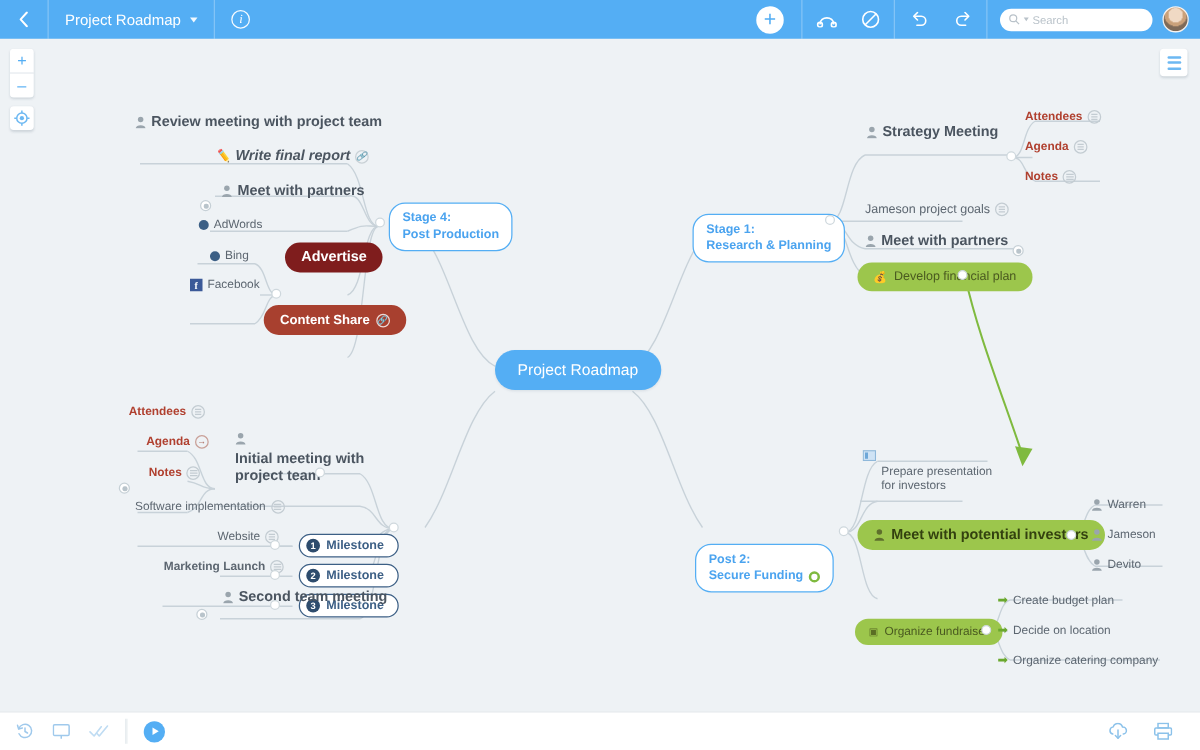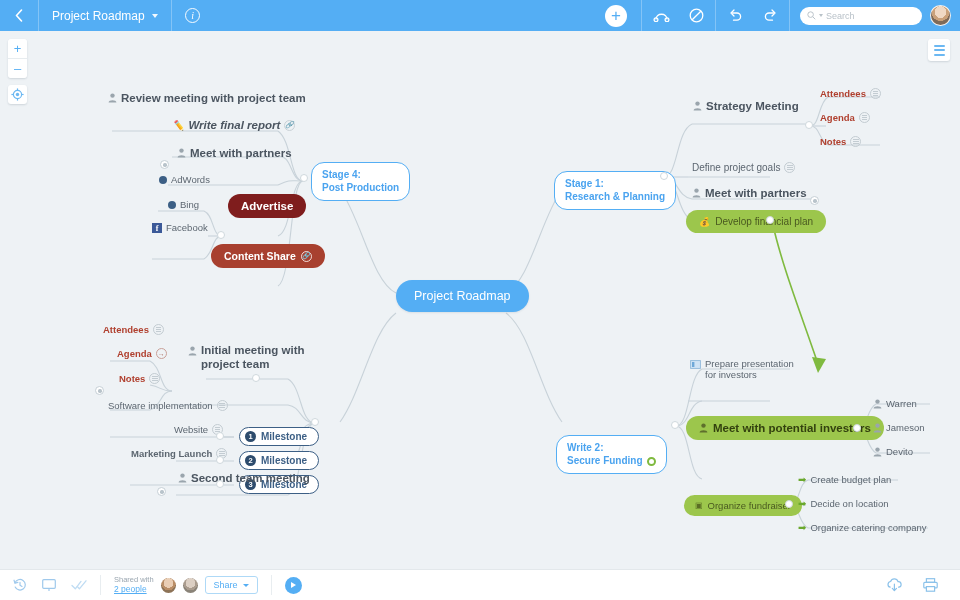--- a/index.html
+++ b/index.html
@@ -367,21 +367,21 @@
   </div>
 
   <div class="node stage" style="left:554px; top:140px;">
     <span>
       <span class="txt">Stage 1:</span>
       <span class="txt">Research &amp; Planning</span>
     </span>
   </div>
   <div class="node stage" style="left:556px; top:404px;">
     <span>
-      <span class="txt">Write 2:</span>
+      <span class="txt">Post 2:</span>
       <span class="txt">Secure Funding</span>
     </span>
     <span class="rel-dot"></span>
   </div>
   <div class="node stage" style="left:311px; top:131px;">
     <span>
       <span class="txt">Stage 4:</span>
       <span class="txt">Post Production</span>
     </span>
   </div>
@@ -420,21 +420,21 @@
       <span>Notes</span>
       <span class="ico-note">
           <i></i>
           <i></i>
           <i></i>
         </span>
     </span>
   </div>
   <div class="node" style="left:692px; top:131px;">
     <span class="lbl t-plain">
-      <span>Define project goals</span>
+      <span>Jameson project goals</span>
       <span class="ico-note">
           <i></i>
           <i></i>
           <i></i>
         </span>
     </span>
   </div>
   <div class="node" style="left:692px; top:156px;">
     <span class="lbl t-bold">
       <svg class="ico-person" viewBox="0 0 9 10">
@@ -449,21 +449,21 @@
     <span>Develop financial plan</span>
   </div>
 
   <div class="node" style="left:690px; top:327px;">
     <span class="lbl t-small" style="align-items:flex-start;">
       <svg class="ico-pres" viewBox="0 0 11 9" style="margin-top:2px;">
         <rect x="0.6" y="0.6" width="9.8" height="7.8" fill="#cfe3f5" stroke="#8fb8da" stroke-width="0.9"></rect>
         <rect x="2" y="2" width="2.4" height="5" fill="#6ea8d8"></rect>
       </svg>
       <span style="line-height:1.2;">
-        <span style="display:block;">Prepare presentation</span>
+        <span style="display:block;margin-top:14px;">Prepare presentation</span>
         <span style="display:block;">for investors</span>
       </span>
     </span>
   </div>
   <div class="node pill pill-grn-b" style="left:686px; top:385px;">
     <svg class="ico-person" viewBox="0 0 9 10">
       <circle cx="4.5" cy="2.6" r="2.2" fill="#5e6f2c"></circle>
       <path d="M0.6 9.6 C0.6 6.4 8.4 6.4 8.4 9.6 Z" fill="#5e6f2c"></path>
     </svg>
     <span>Meet with potential investors</span>
@@ -512,21 +512,21 @@
     </span>
   </div>
   <div class="node" style="left:798px; top:491px;">
     <span class="lbl t-small">
       <span class="ico-arrow-g">➡</span>
       <span>Organize catering company</span>
     </span>
   </div>
 
   <div class="node" style="left:188px; top:312px;">
-    <span class="lbl t-bold" style="align-items:flex-start;">
+    <span class="lbl t-bold" style="align-items:flex-start;flex-direction:column;">
       <svg class="ico-person" viewBox="0 0 9 10" style="margin-top:3px;">
         <circle cx="4.5" cy="2.6" r="2.2" fill="#9aa5ad"></circle>
           <path d="M0.6 9.6 C0.6 6.4 8.4 6.4 8.4 9.6 Z" fill="#9aa5ad"></path>
       </svg>
       <span style="line-height:1.25;">
         <span style="display:block;">Initial meeting with</span>
         <span style="display:block;">project team</span>
       </span>
     </span>
   </div>
@@ -694,32 +694,20 @@
       </svg>
     </div>
     <div class="bb-ico">
       <svg width="16" height="12" viewBox="0 0 16 12">
         <path d="M1 6.5 L4.3 9.8 L10 2.4" fill="none" stroke="#bfdcf3" stroke-width="1.3" stroke-linecap="round" stroke-linejoin="round"></path>
         <path d="M6.4 7.6 L8.4 9.8 L15 1.8" fill="none" stroke="#bfdcf3" stroke-width="1.3" stroke-linecap="round" stroke-linejoin="round"></path>
       </svg>
     </div>
   </div>
   <div class="bb-sep"></div>
-  <div class="bb-grp" style="gap:7px;">
-    <div id="shared-txt">
-      <span>Shared with</span>
-      <b>2 people</b>
-    </div>
-    <div class="mini-av av1"></div>
-    <div class="mini-av av2"></div>
-    <div id="share-btn">
-      <span>Share</span>
-      <span class="caret-b"></span>
-    </div>
-  </div>
   <div class="bb-sep"></div>
   <div class="bb-grp">
     <div id="play-btn"></div>
   </div>
 
   <div id="bb-right">
     <div class="bb-ico">
       <svg width="17" height="14" viewBox="0 0 17 14">
         <path d="M4.2 9.2 A2.9 2.9 0 0 1 4.6 3.5 A3.9 3.9 0 0 1 12 3.6 A2.8 2.8 0 0 1 12.6 9.2" fill="none" stroke="#8cc2ea" stroke-width="1.2" stroke-linecap="round"></path>
         <line x1="8.4" y1="6" x2="8.4" y2="12.4" stroke="#8cc2ea" stroke-width="1.2" stroke-linecap="round"></line>

